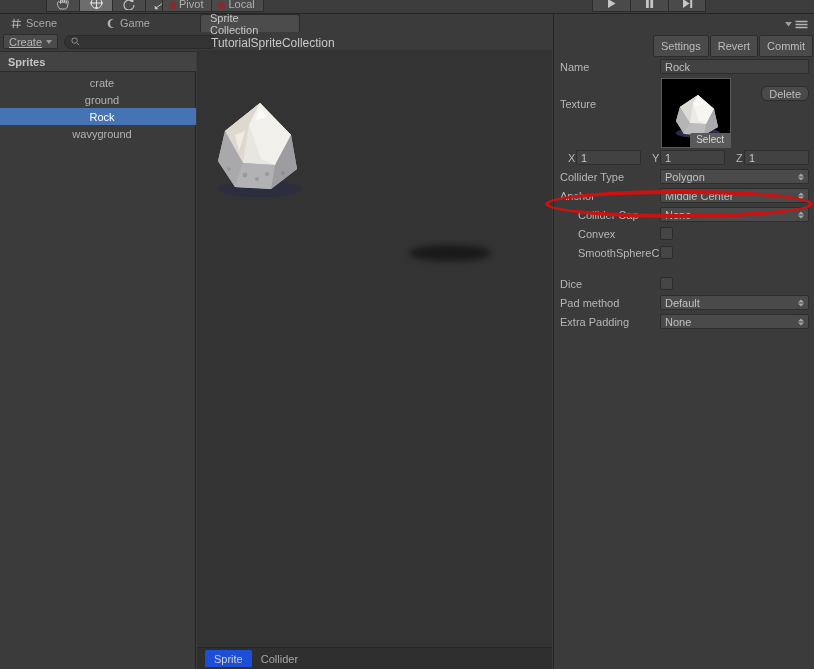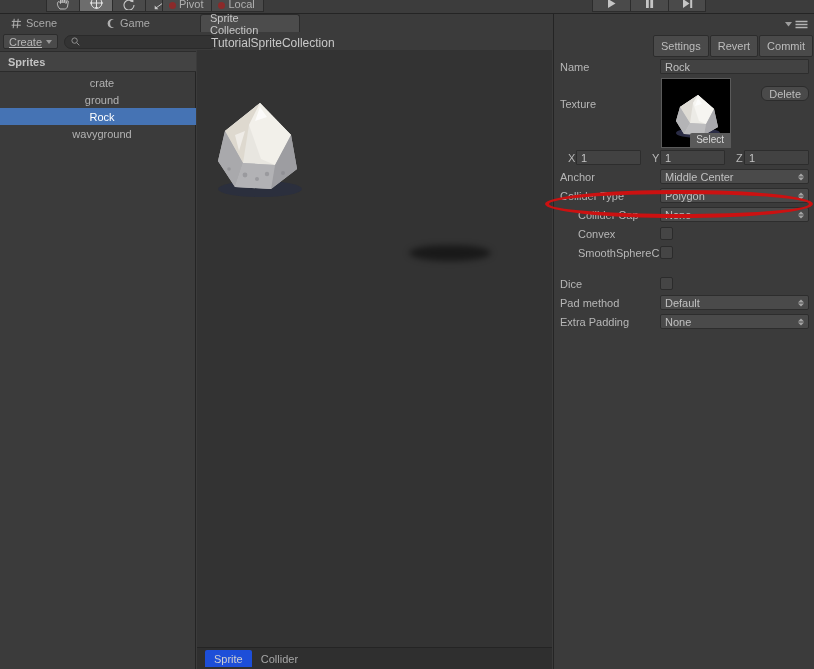--- a/index.html
+++ b/index.html
@@ -456,42 +456,42 @@
         <div class="axis-field">
           <span>1</span>
         </div>
         <span class="axis-label">Z</span>
         <div class="axis-field">
           <span>1</span>
         </div>
       </div>
 
       <div class="row">
+        <span class="row-label">Collider Type</span>
+        <div class="dropdown">
+          <span>Polygon</span>
+          <span class="dd-arrows">
+            <span class="ar-up"></span>
+              <span class="ar-dn"></span>
+          </span>
+        </div>
+      </div>
+
+      <div class="row">
         <span class="row-label">Anchor</span>
         <div class="dropdown">
           <span>Middle Center</span>
           <span class="dd-arrows">
             <span class="ar-up"></span>
               <span class="ar-dn"></span>
           </span>
         </div>
       </div>
 
       <div class="row">
-        <span class="row-label">Collider Type</span>
-        <div class="dropdown">
-          <span>Polygon</span>
-          <span class="dd-arrows">
-            <span class="ar-up"></span>
-              <span class="ar-dn"></span>
-          </span>
-        </div>
-      </div>
-
-      <div class="row">
         <span class="row-label indent">Collider Cap</span>
         <div class="dropdown">
           <span>None</span>
           <span class="dd-arrows">
             <span class="ar-up"></span>
               <span class="ar-dn"></span>
           </span>
         </div>
       </div>
 

